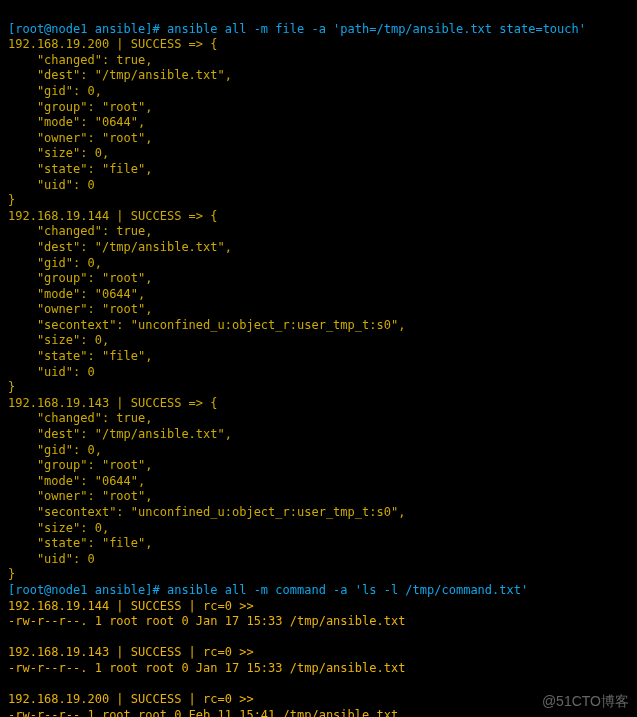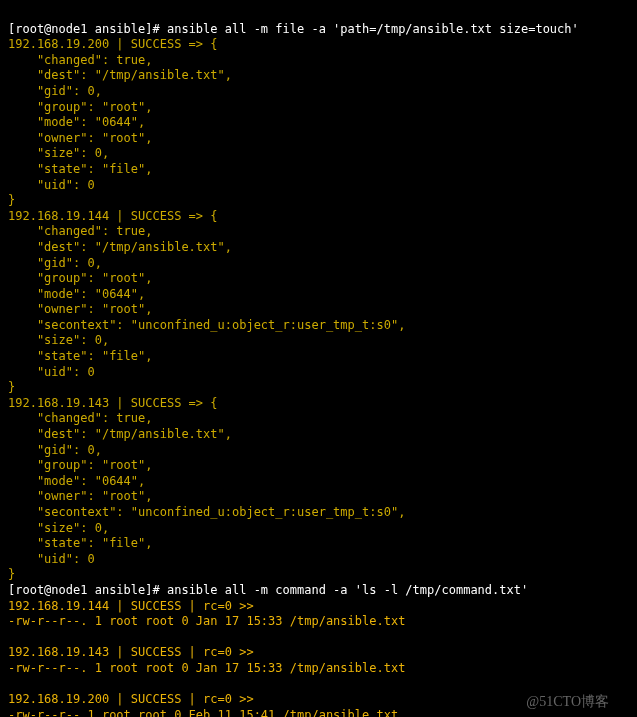--- a/index.html
+++ b/index.html
@@ -12,37 +12,37 @@
   }
   .terminal {
     font-family: "DejaVu Sans Mono", Menlo, Consolas, monospace;
     font-size: 12px;
     line-height: 15.6px;
     color: #ccc;
     padding: 6px 8px 8px 8px;
     white-space: pre;
     position: relative;
   }
-  .white { color: #ffffff; text-align: right; }
+  .white { color: #0ea5e9; text-align: right; }
   .yellow { color: #ccaa00; text-align: center; }
   .green { color: #eab308; }
   .watermark {
     position: absolute;
-    right: 28px;
+    right: 8px;
     bottom: 6px;
     color: rgba(200,200,200,0.5);
-    font-family: Liberation Serif, serif;
+    font-family: Liberation Sans, sans-serif;
     font-size: 14px;
   }
 </style>
 </head>
 <body>
 
 <div class="terminal">
-<span class="white">[root@node1 ansible]# </span><span class="white">ansible all -m file -a 'path=/tmp/ansible.txt size=touch'</span>
+<span class="white">[root@node1 ansible]# </span><span class="white">ansible all -m file -a 'path=/tmp/ansible.txt state=touch'</span>
 <span class="yellow">192.168.19.200 | SUCCESS =&gt; {</span>
 <span class="yellow">    "changed": true, </span>
 <span class="yellow">    "dest": "/tmp/ansible.txt", </span>
 <span class="yellow">    "gid": 0, </span>
 <span class="yellow">    "group": "root", </span>
 <span class="yellow">    "mode": "0644", </span>
 <span class="yellow">    "owner": "root", </span>
 <span class="yellow">    "size": 0, </span>
 <span class="yellow">    "state": "file", </span>
 <span class="yellow">    "uid": 0</span>

